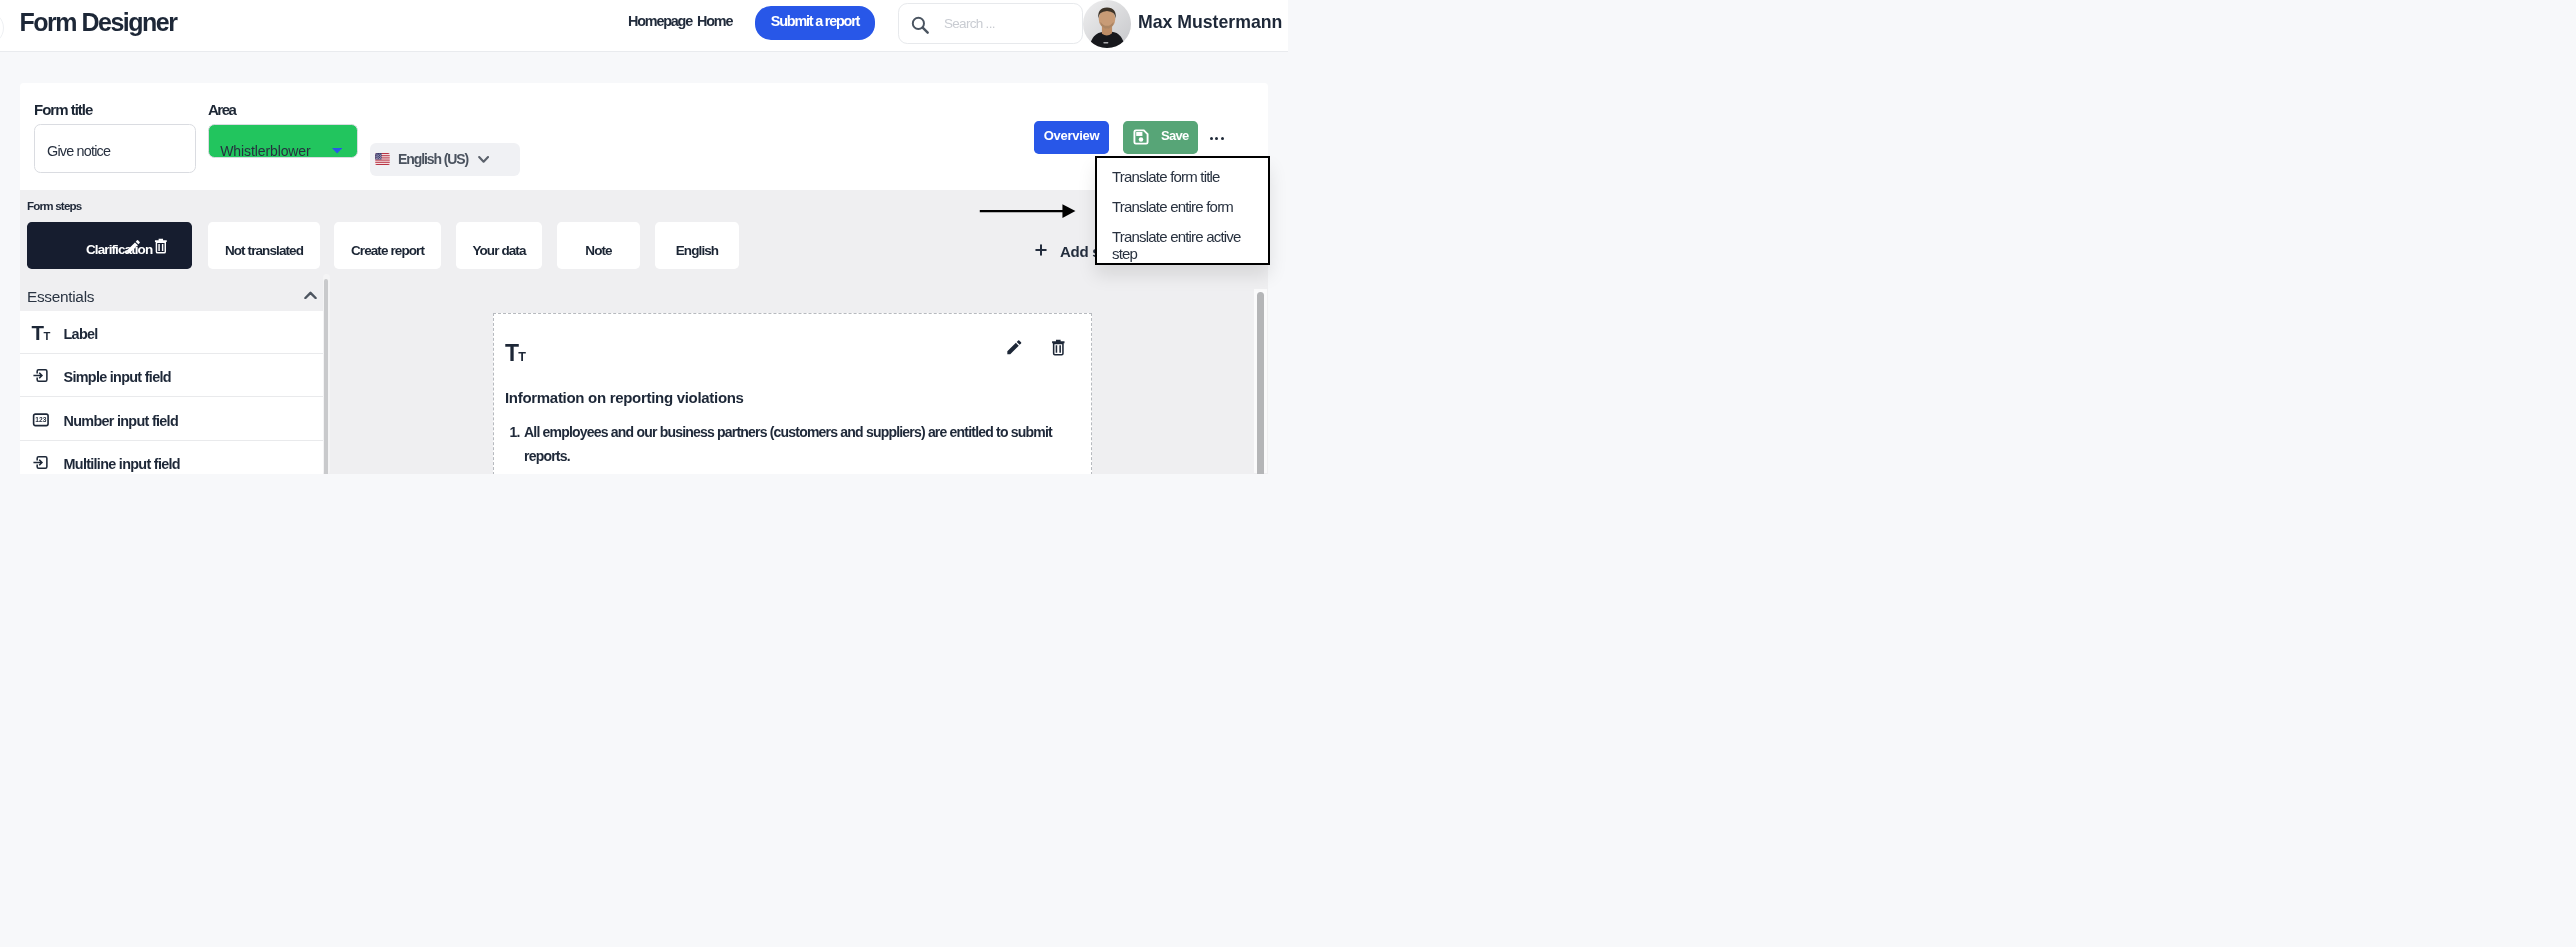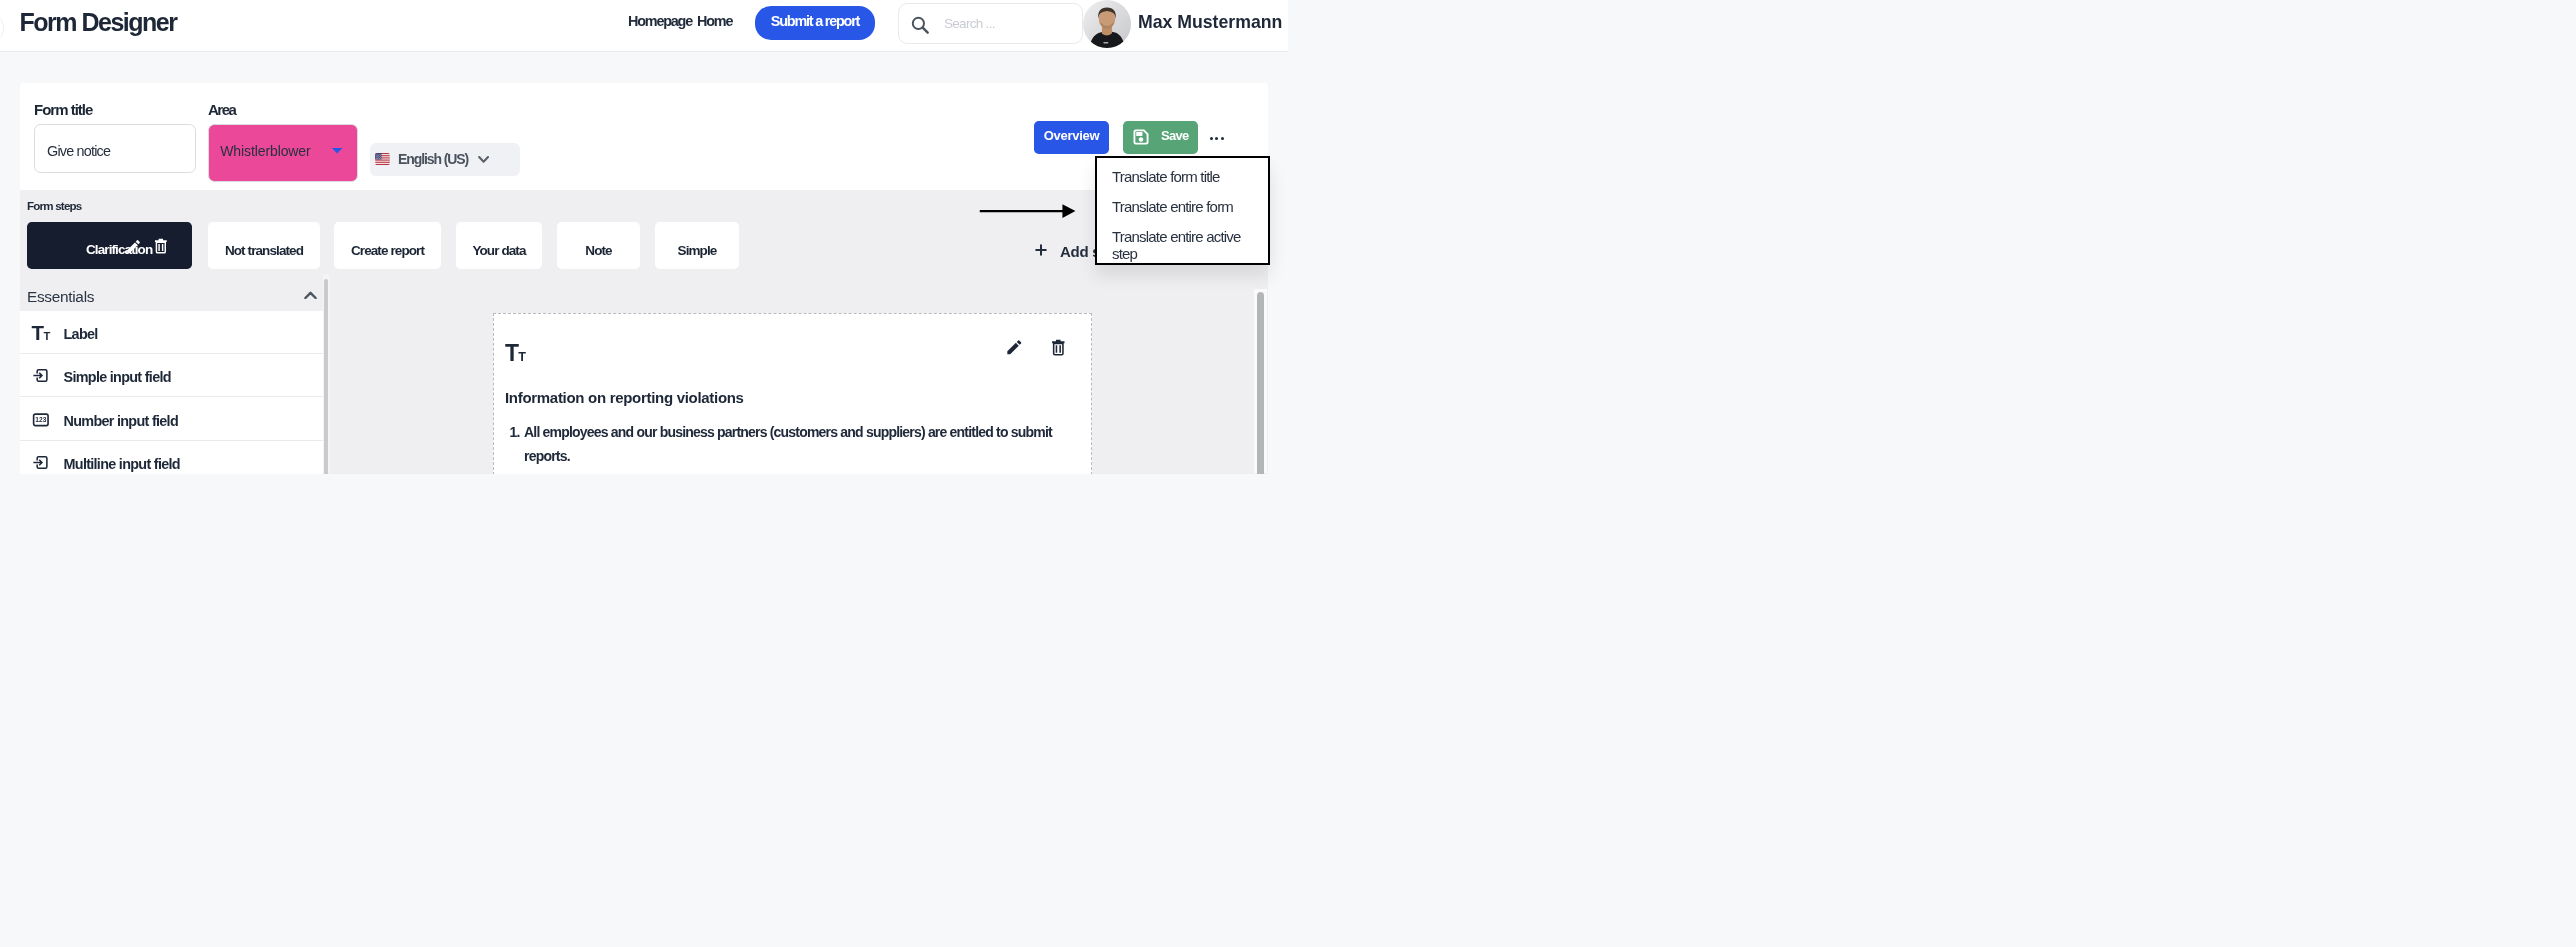--- a/index.html
+++ b/index.html
@@ -18,21 +18,21 @@
   #search { position:absolute; left:898px; top:2.8px; width:185px; height:41px; border-radius:9.3px; border:1.4px solid #e7e9ec; background:#fff; }
   #search .ph { position:absolute; left:45px; top:0; line-height:39px; font-size:13.5px; color:#c9ccd2; letter-spacing:-0.7px; }
   #avatar { position:absolute; left:1083px; top:0px; width:48px; height:48px; border-radius:50%; overflow:hidden; }
   #uname { position:absolute; right:5.6px; top:0; height:52px; line-height:44px; font-size:17.7px; font-weight:bold; letter-spacing:0px; color:#1e2838; }
 
   
   #card { position:absolute; left:19.5px; top:83px; width:1248px; height:107px; background:#fff; border-radius:3.7px 3.7px 0 0; }
   .flabel { position:absolute; top:101px; font-size:15px; font-weight:bold; letter-spacing:-1px; color:#1c2634; }
   #input1 { position:absolute; left:34px; top:124px; width:162px; height:49px; background:#fff; border:1.2px solid #dadce1; border-radius:6.5px; }
   #input1 span { position:absolute; left:12px; top:0; line-height:52px; font-size:14.4px; letter-spacing:-0.8px; color:#27303f; }
-  #select1 { position:absolute; left:208px; top:124px; width:150px; height:58px; background:#ec4899; border:1.2px solid #dadce1; border-radius:6.5px; }
+  #select1 { position:absolute; left:208px; top:124px; width:150px; height:34px; background:#22c55e; border:1.2px solid #dadce1; border-radius:6.5px; }
   #select1 span { position:absolute; left:11.2px; top:0; line-height:52px; font-size:14px; letter-spacing:-0.1px; color:#27303f; }
   #langpill { position:absolute; left:370px; top:143px; width:150px; height:33px; background:#f0f1f4; border-radius:6px; }
   #langpill .lt { position:absolute; left:28px; top:0; line-height:33px; font-size:14px; font-weight:bold; letter-spacing:-1.1px; color:#4a525e; }
   #overviewbtn { position:absolute; left:1034px; top:121px; width:75px; height:33px; border-radius:4.7px; background:#2857e8; color:#fff; font-size:13px; font-weight:bold; letter-spacing:-0.3px; text-align:center; line-height:29px; }
   #savebtn { position:absolute; left:1123px; top:121px; width:75px; height:33px; border-radius:4.7px; background:#57a577; }
   #savebtn .st { position:absolute; left:38px; top:0; line-height:29px; font-size:13px; font-weight:bold; letter-spacing:-0.7px; color:#fff; }
 
   
   #band { position:absolute; left:19.5px; top:190px; width:1248px; height:284px; background:#efeff1; }
   #fslabel { position:absolute; left:27px; top:199px; font-size:11.6px; font-weight:bold; letter-spacing:-0.8px; color:#1f2838; }
@@ -186,21 +186,21 @@
   </svg>
   <svg class="abs" style="left:125px;top:15px" width="17.7" height="17.7" viewBox="0 0 24 24">
     <path d="M6 7 L6 20 Q6 21.5 7.5 21.5 L16.5 21.5 Q18 21.5 18 20 L18 7 Z M9.6 9.5 L9.6 19 M14.4 9.5 L14.4 19" fill="none" stroke="#fff" stroke-width="2"></path>
     <path d="M4 5.5 L20 5.5 M9 3.5 L15 3.5" stroke="#fff" stroke-width="2.4"></path>
   </svg>
 </div>
 <div class="tab" id="tab2">Not translated</div>
 <div class="tab" id="tab3">Create report</div>
 <div class="tab" id="tab4">Your data</div>
 <div class="tab" id="tab5">Note</div>
-<div class="tab" id="tab6">Simple</div>
+<div class="tab" id="tab6">English</div>
 
 <svg class="abs" style="left:977px;top:202px;z-index:3" width="104" height="18.6" viewBox="0 0 112 20">
   <line x1="3" y1="9.8" x2="93" y2="9.8" stroke="#000" stroke-width="2.4"></line>
   <polygon points="92,2.3 92,17.3 106,9.8" fill="#000"></polygon>
 </svg>
 
 <svg class="abs" style="left:1035px;top:244px" width="12" height="12" viewBox="0 0 13 13">
   <line x1="6.5" y1="0.5" x2="6.5" y2="12.5" stroke="#232d3d" stroke-width="2.2"></line>
   <line x1="0.5" y1="6.5" x2="12.5" y2="6.5" stroke="#232d3d" stroke-width="2.2"></line>
 </svg>

